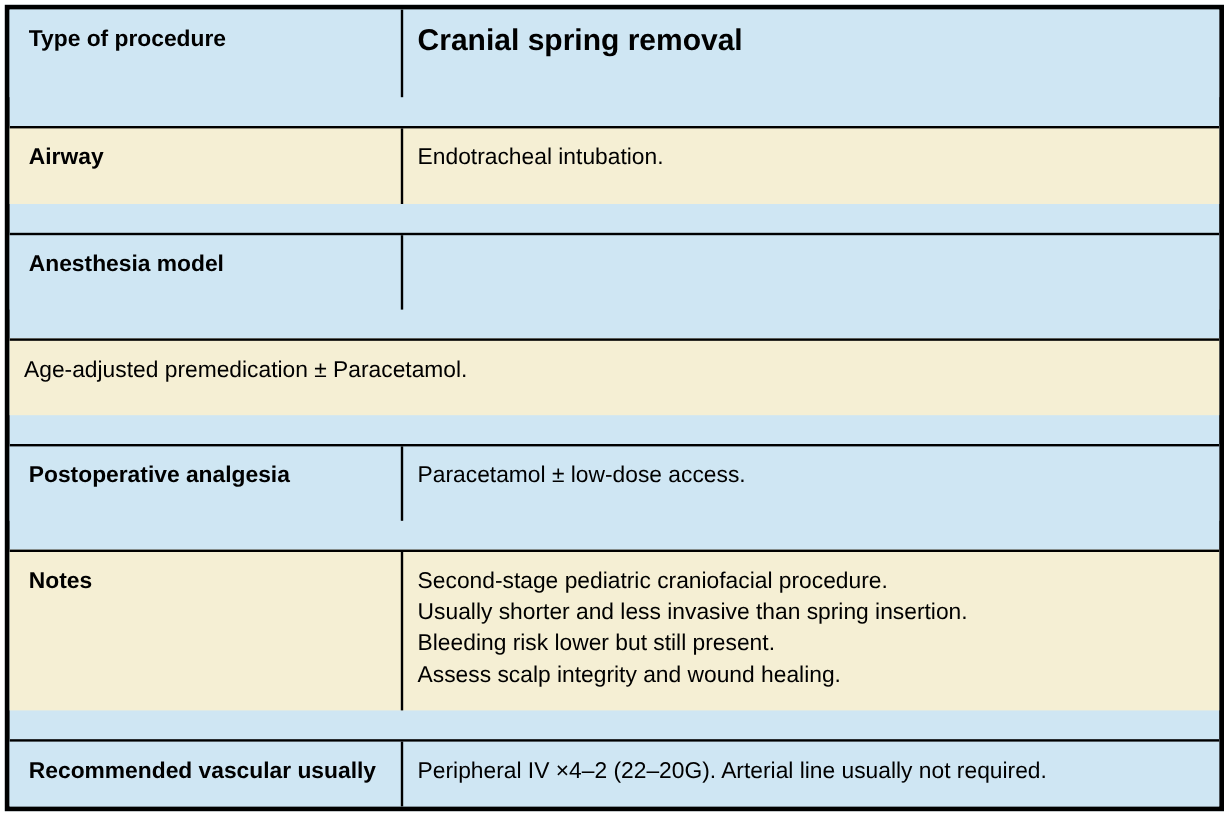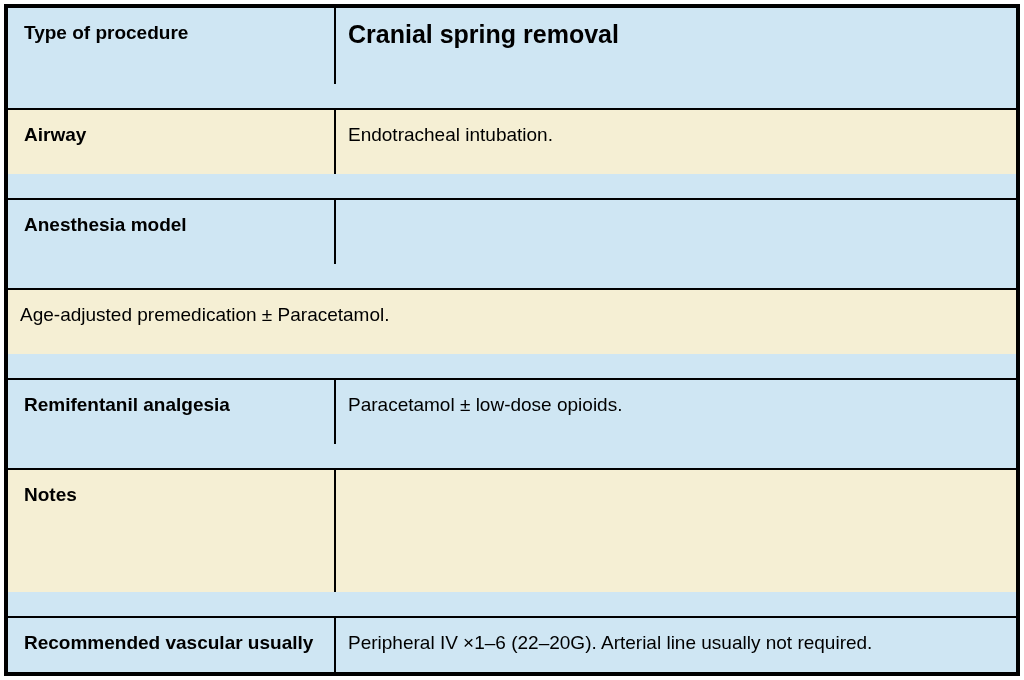--- a/index.html
+++ b/index.html
@@ -81,26 +81,30 @@
 
   <div class="t-row row-blue r-std">
     <div class="cell-label">Anesthesia model</div>
   </div>
 
   <div class="t-row row-cream r-std">
     <div class="cell-value">Age-adjusted premedication ± Paracetamol.</div>
   </div>
 
   <div class="t-row row-blue r-std">
-    <div class="cell-label">Remifentanil analgesia</div>
-    <div class="cell-value">Paracetamol ± low-dose opioids.</div>
+    <div class="cell-label">Postoperative analgesia</div>
+    <div class="cell-value">Paracetamol ± low-dose access.</div>
   </div>
 
   <div class="t-row row-cream r-notes">
     <div class="cell-label">Notes</div>
+    <div class="cell-value">Second-stage pediatric craniofacial procedure.
+Usually shorter and less invasive than spring insertion.
+Bleeding risk lower but still present.
+Assess scalp integrity and wound healing.</div>
   </div>
 
   <div class="t-row row-blue r-last">
     <div class="cell-label">Recommended vascular usually</div>
-    <div class="cell-value">Peripheral IV ×1–6 (22–20G). Arterial line usually not required.</div>
+    <div class="cell-value">Peripheral IV ×4–2 (22–20G). Arterial line usually not required.</div>
   </div>
 
 </div>
 
 </body></html>

